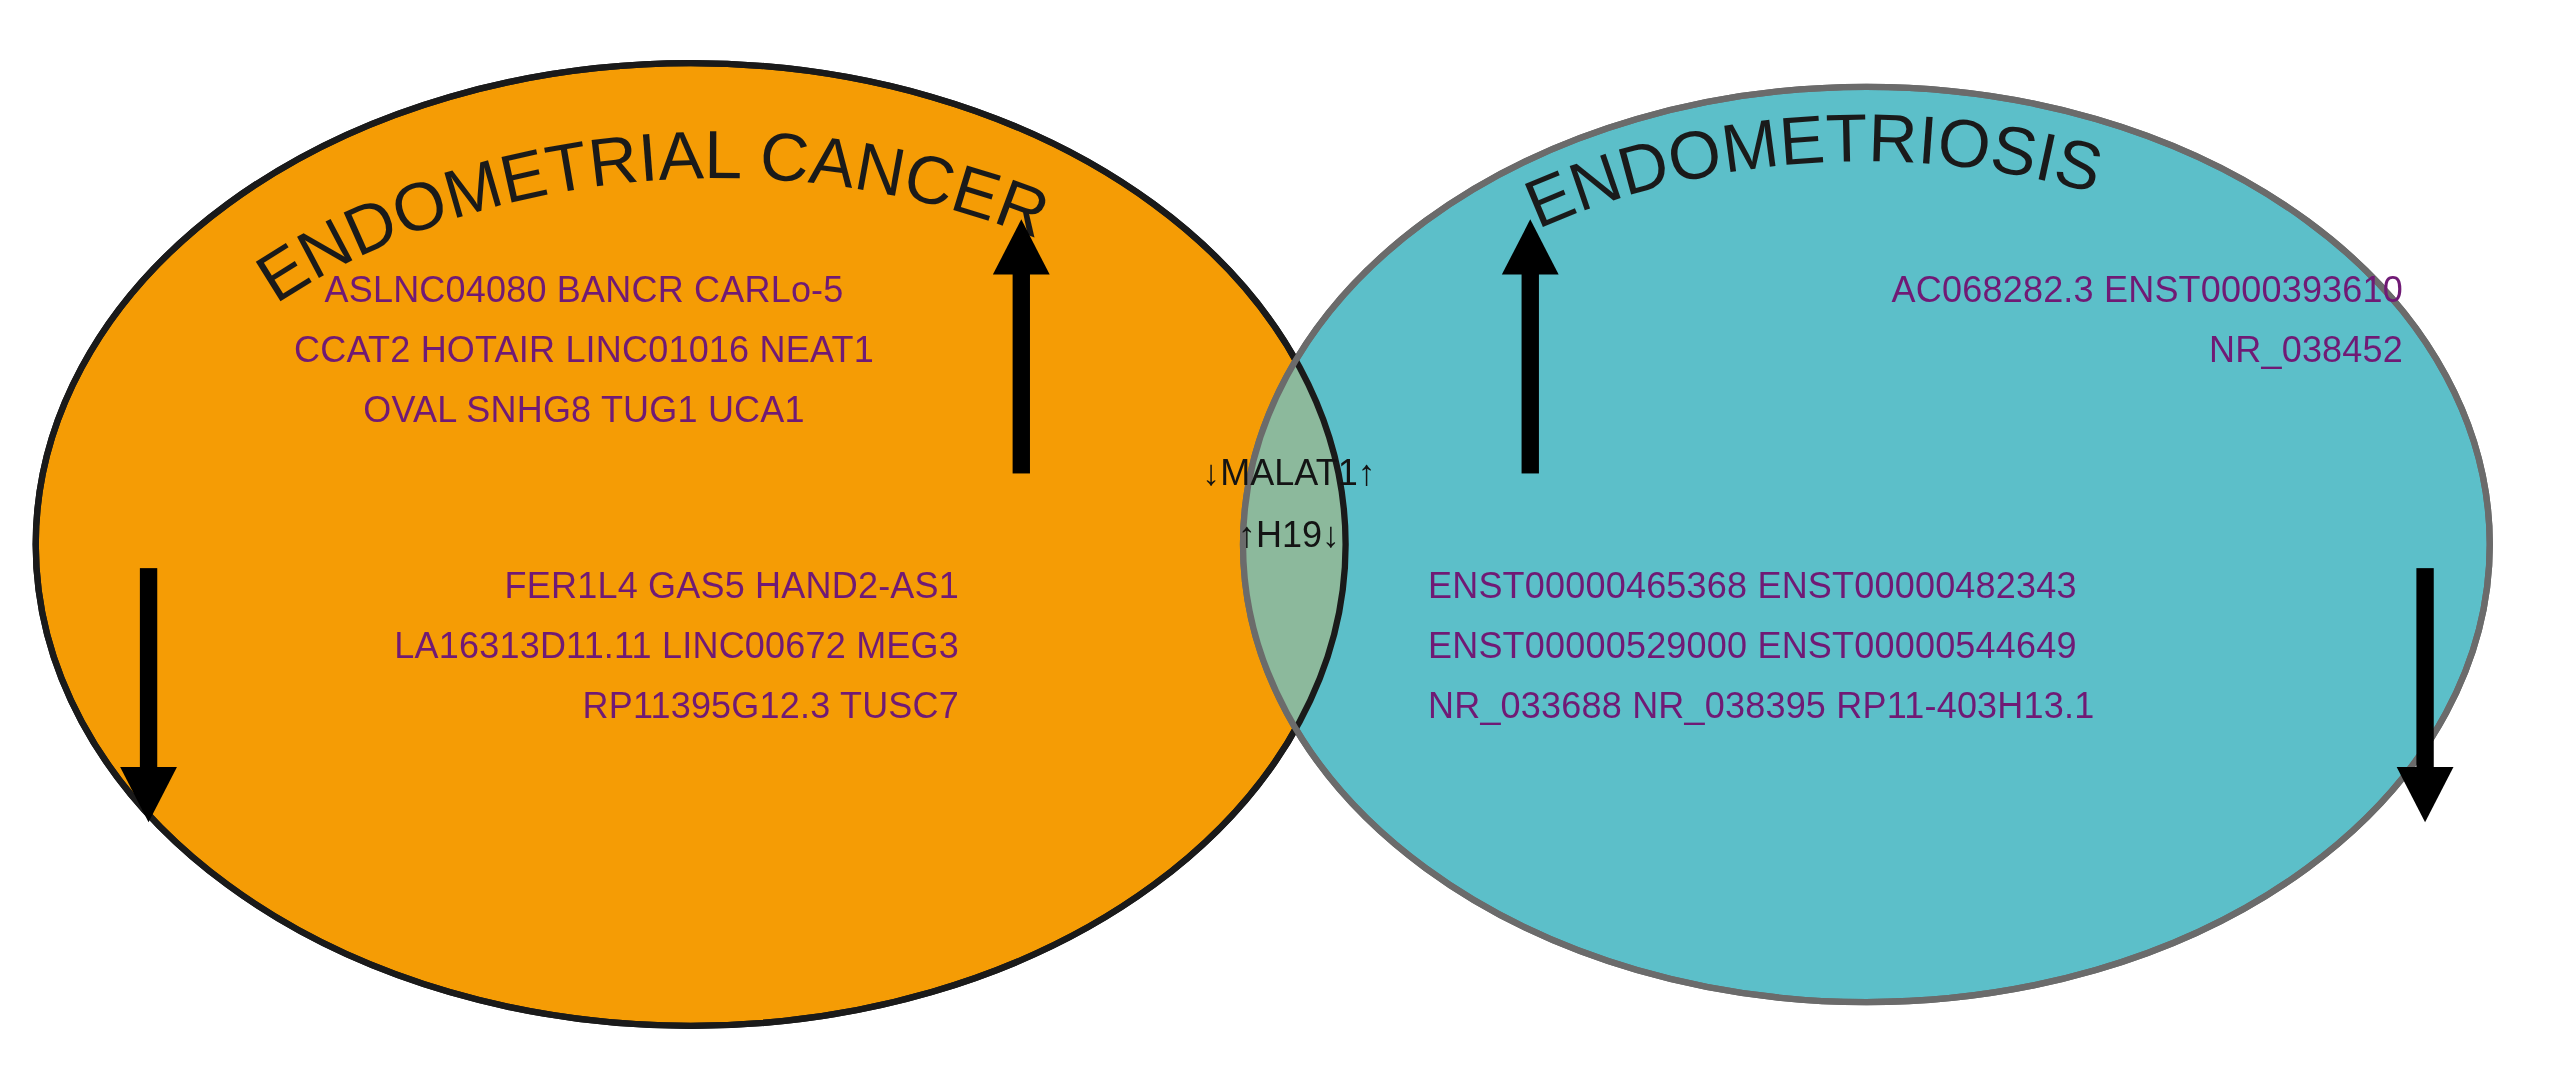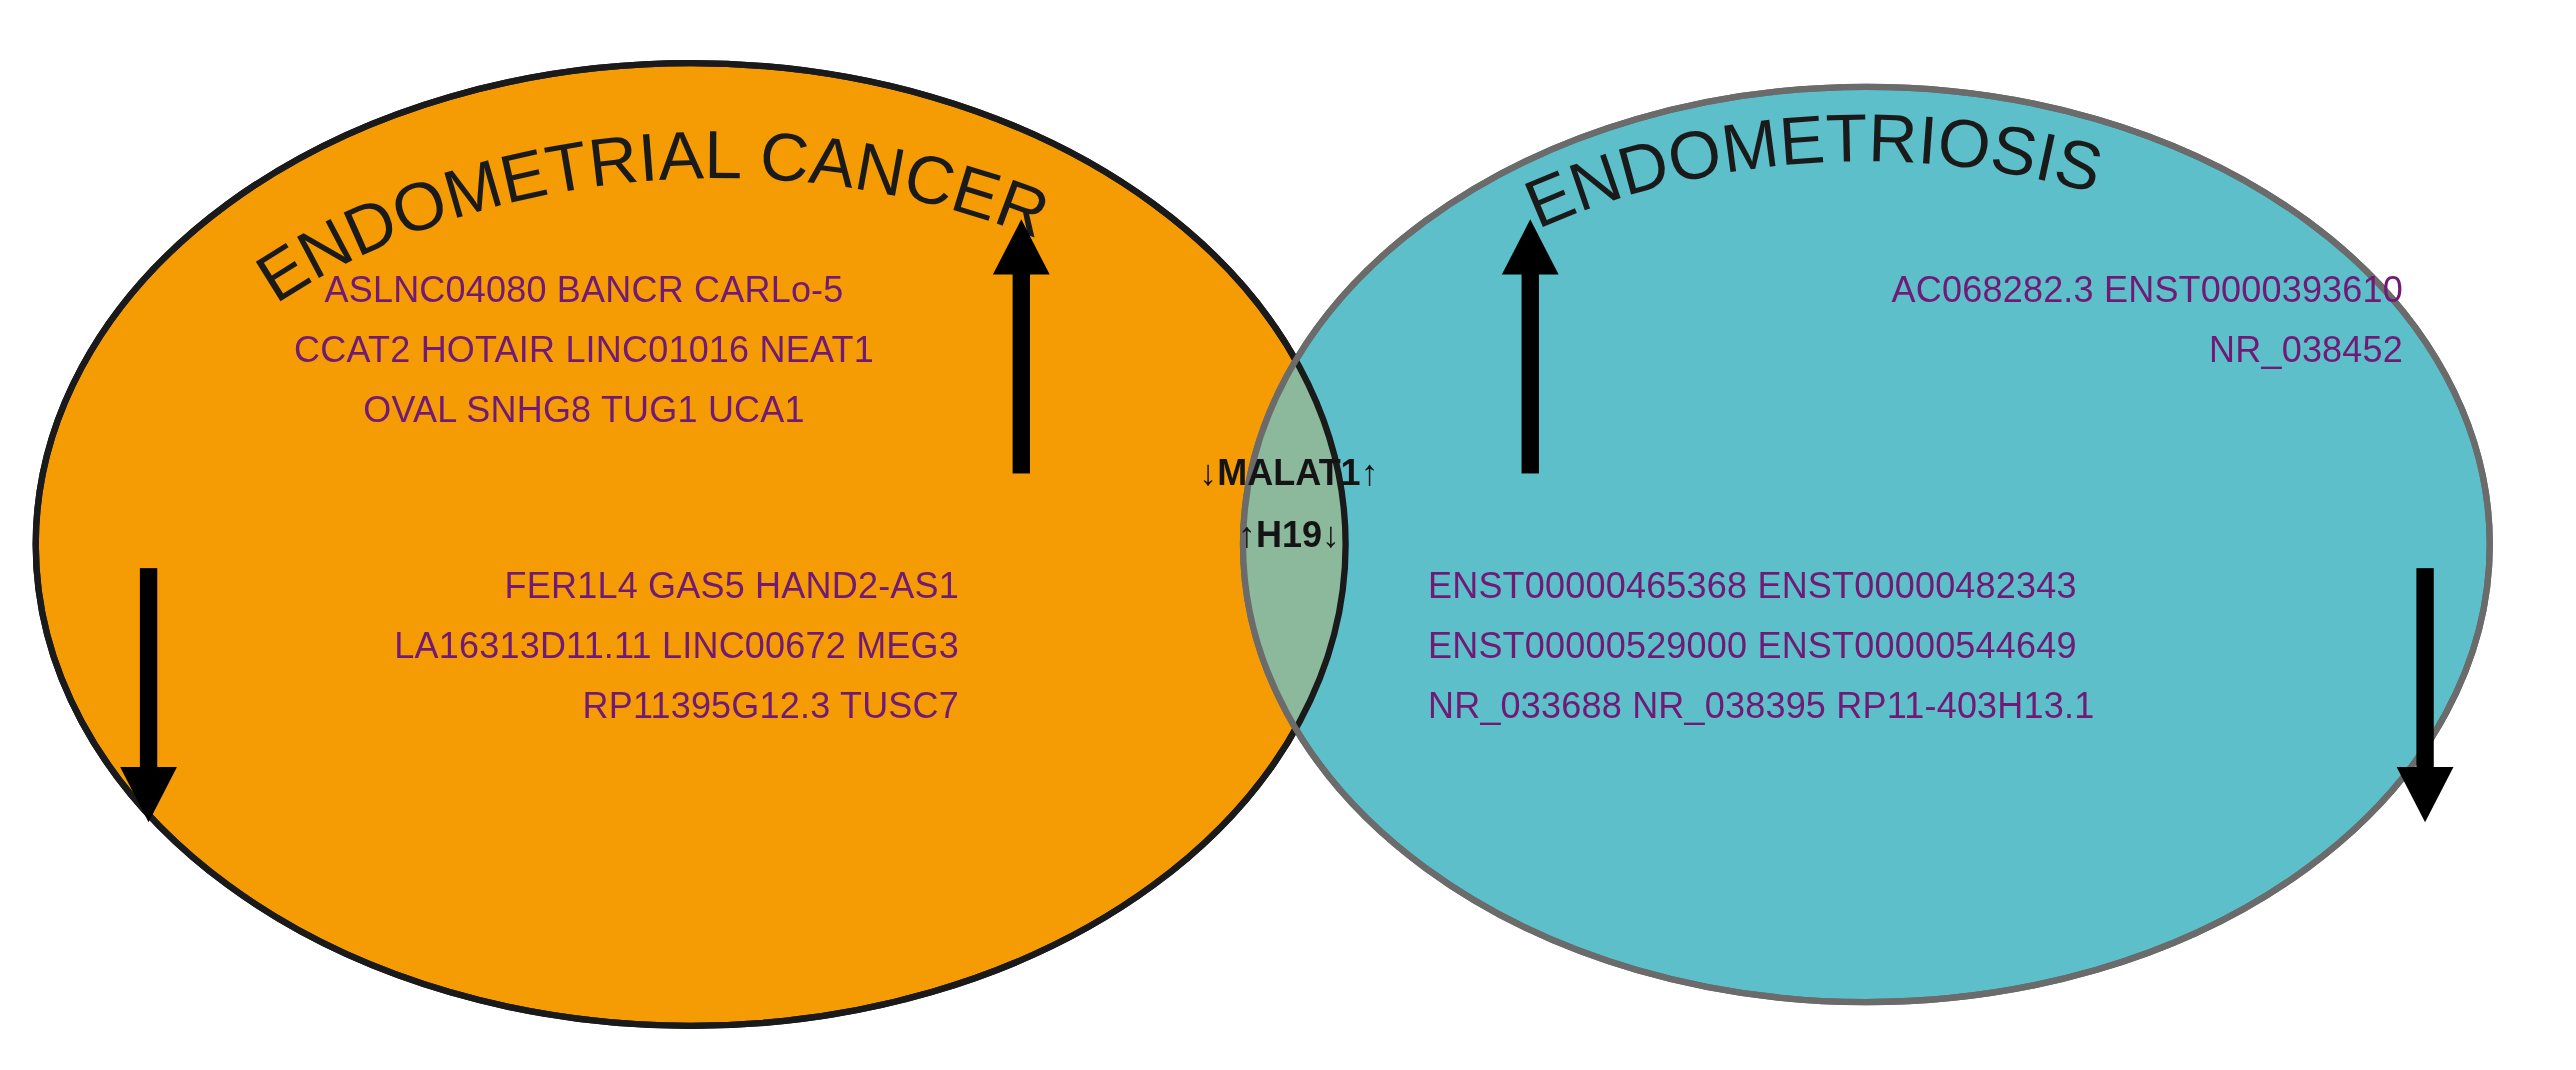--- a/index.html
+++ b/index.html
@@ -51,21 +51,21 @@
     position: absolute;
     left: 1159px;
     top: 442px;
     width: 260px;
     text-align: center;
     color: #141414;
     font-size: 36px;
     line-height: 62px;
     white-space: nowrap;
   }
-  #shared-block .gene-line { display: block; font-weight: bold; }
+  #shared-block .gene-line { display: block; }
 </style>
 </head>
 <body>
 
 <div id="stage">
 
   <svg id="venn-svg" viewBox="0 0 3264 1356" xmlns="http://www.w3.org/2000/svg">
     <defs>
       <clipPath id="clip-left">
         <ellipse cx="875" cy="690" rx="830" ry="610"></ellipse>

